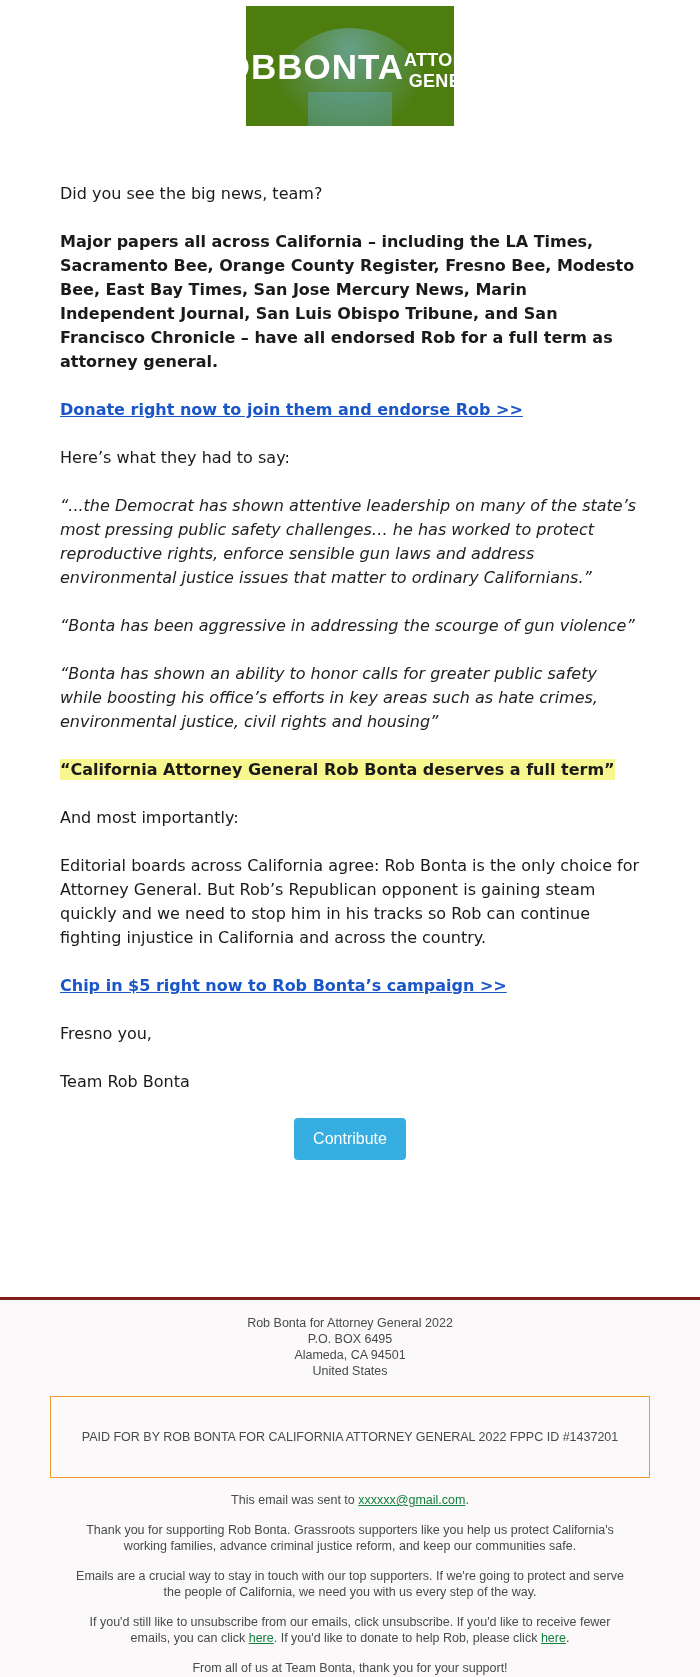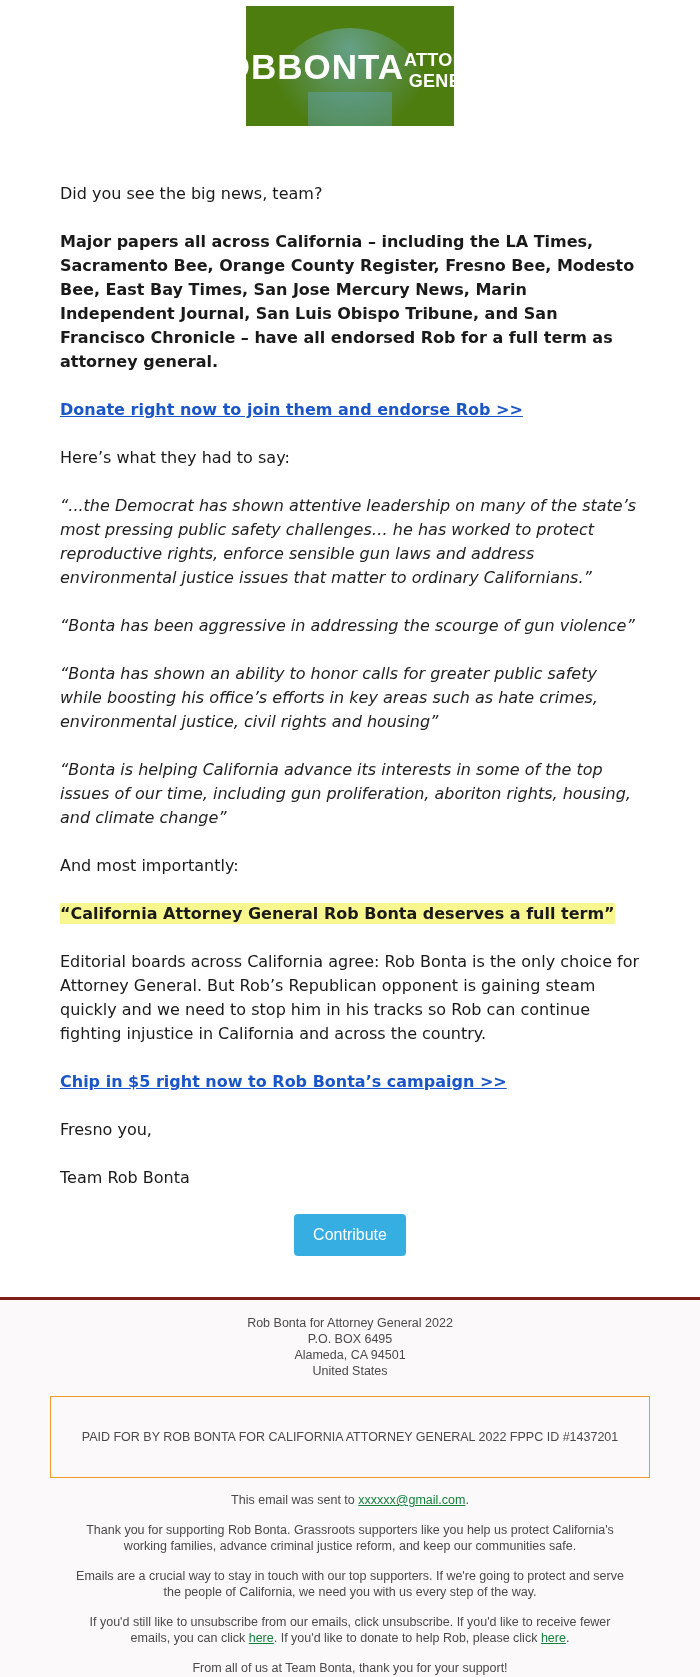--- a/index.html
+++ b/index.html
@@ -50,23 +50,22 @@
 </div>
 
 <div class="content">
   <p class="p-intro">Did you see the big news, team?</p>
   <p class="bold">Major papers all across California – including the LA Times, Sacramento Bee, Orange County Register, Fresno Bee, Modesto Bee, East Bay Times, San Jose Mercury News, Marin Independent Journal, San Luis Obispo Tribune, and San Francisco Chronicle – have all endorsed Rob for a full term as attorney general.</p>
   <p><a class="cta" href="#">Donate right now to join them and endorse Rob &gt;&gt; </a></p>
   <p>Here’s what they had to say:</p>
   <p class="quote">“...the Democrat has shown attentive leadership on many of the state’s most pressing public safety challenges… he has worked to protect reproductive rights, enforce sensible gun laws and address environmental justice issues that matter to ordinary Californians.”</p>
   <p class="quote">“Bonta has been aggressive in addressing the scourge of gun violence”</p>
   <p class="quote">“Bonta has shown an ability to honor calls for greater public safety while boosting his office’s efforts in key areas such as hate crimes, environmental justice, civil rights and housing”</p>
-  <p class="quote">“Bonta is helping California advance its interests in some of the top issues of our time, including gun proliferation, aboriton rights, housing, and climate change”</p>
+  <p><span class="highlight">“California Attorney General Rob Bonta deserves a full term”</span></p>
   <p>And most importantly:</p>
-  <p><span class="highlight">“California Attorney General Rob Bonta deserves a full term”</span></p>
   <p>Editorial boards across California agree: Rob Bonta is the only choice for Attorney General. But Rob’s Republican opponent is gaining steam quickly and we need to stop him in his tracks so Rob can continue fighting injustice in California and across the country.</p>
   <p><a class="cta" href="#">Chip in $5 right now to Rob Bonta’s campaign &gt;&gt; </a></p>
   <p>Fresno you,</p>
   <p>Team Rob Bonta</p>
   <div class="btn-wrap">
     <span class="btn">Contribute</span>
   </div>
 </div>
 
 <div class="footer">

